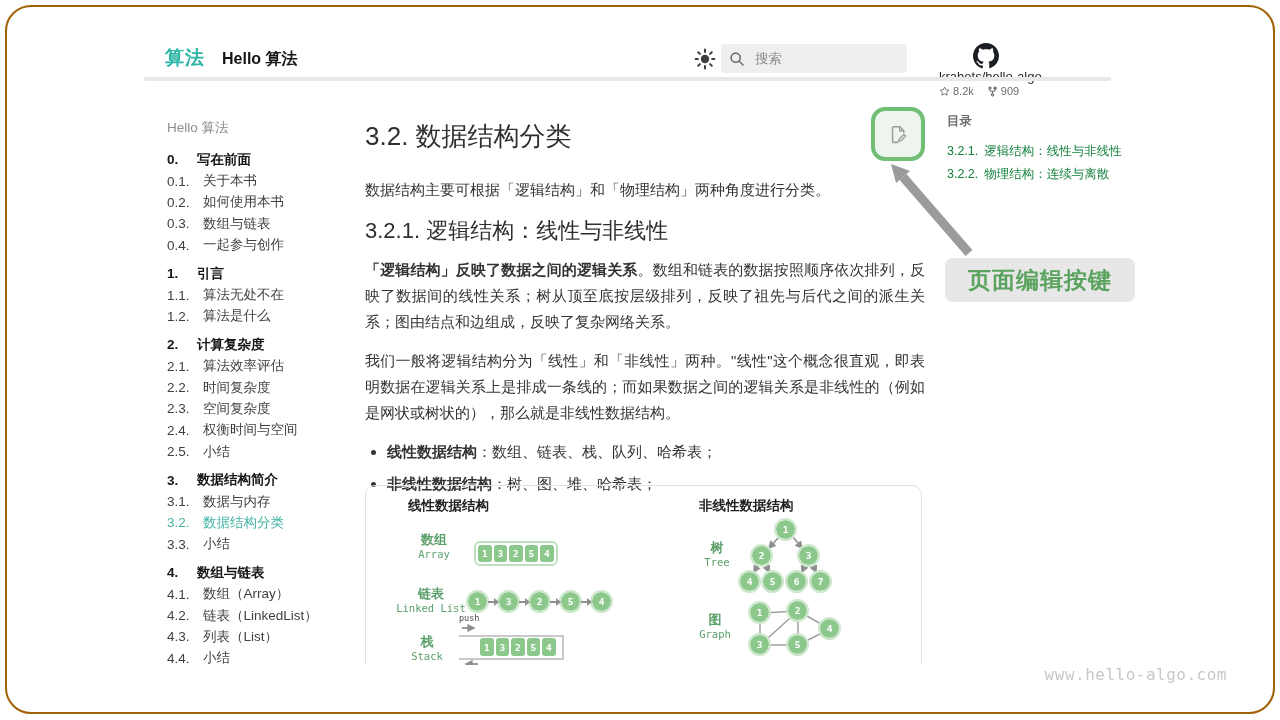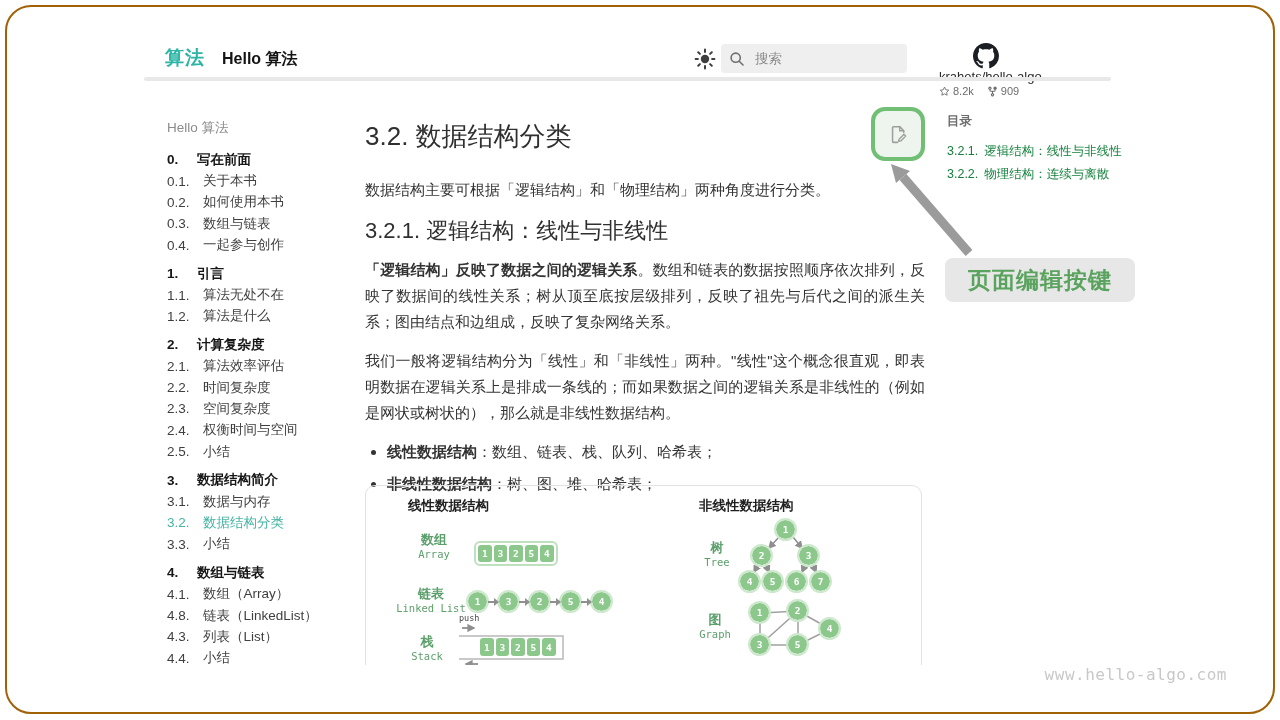--- a/index.html
+++ b/index.html
@@ -228,21 +228,21 @@
         </div>
           <div class="nav-item section">
           <span class="num">4.</span>
           <span class="lbl">数组与链表</span>
         </div>
           <div class="nav-item item">
           <span class="num">4.1.</span>
           <span class="lbl">数组（Array）</span>
         </div>
           <div class="nav-item item">
-          <span class="num">4.8.</span>
+          <span class="num">4.2.</span>
           <span class="lbl">链表（LinkedList）</span>
         </div>
           <div class="nav-item item">
           <span class="num">4.3.</span>
           <span class="lbl">列表（List）</span>
         </div>
           <div class="nav-item item">
           <span class="num">4.4.</span>
           <span class="lbl">小结</span>
         </div>

